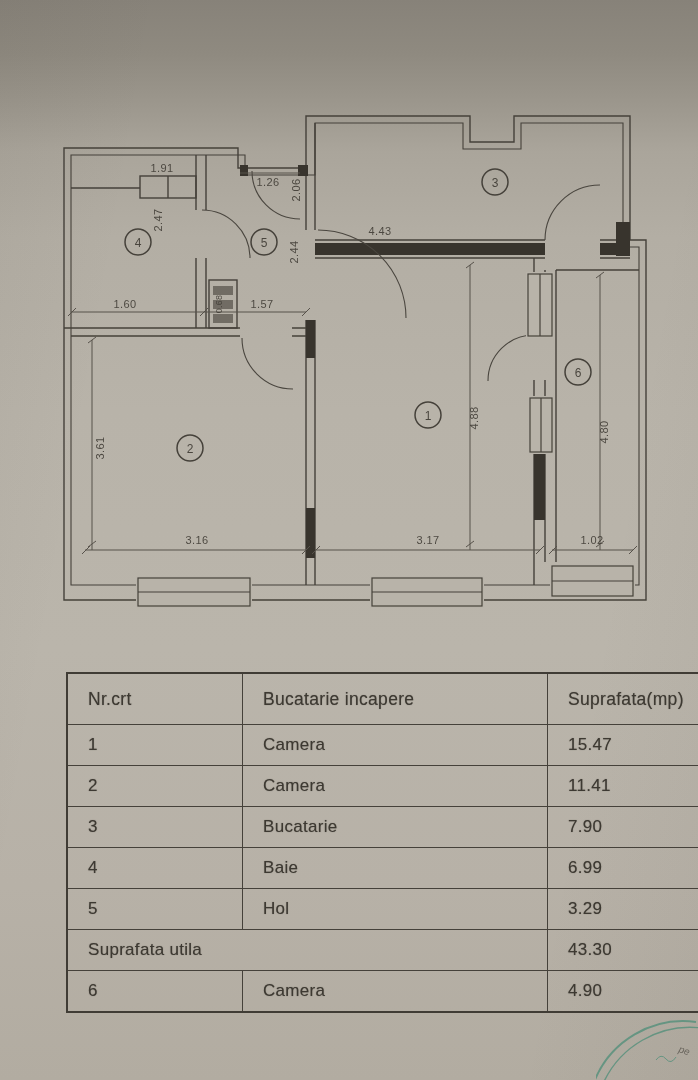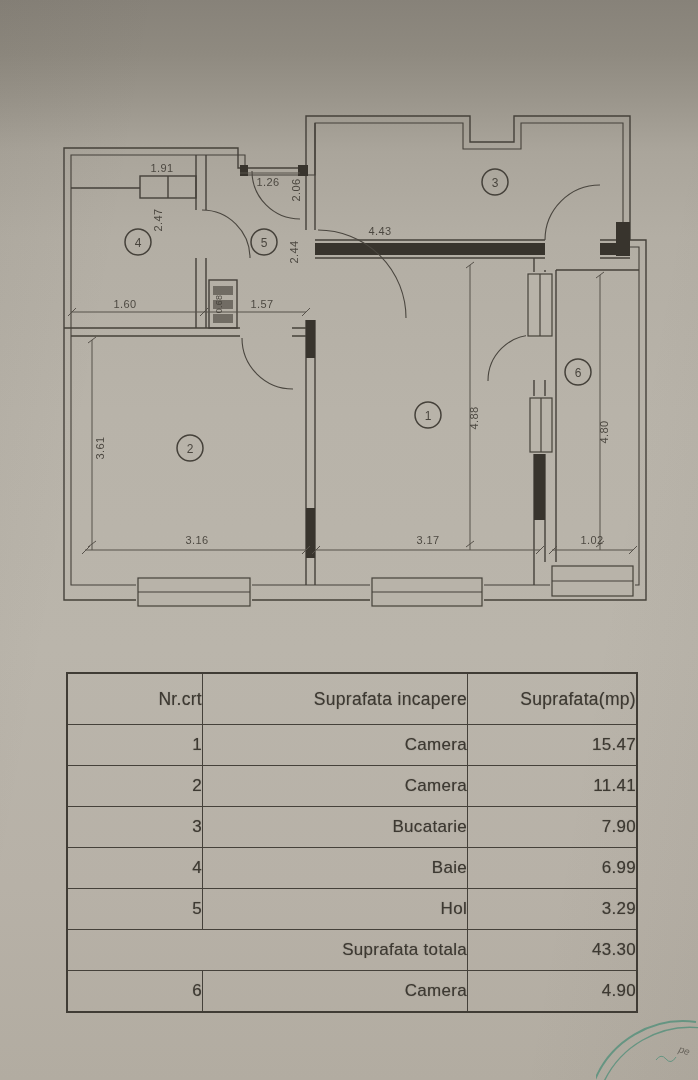--- a/index.html
+++ b/index.html
@@ -24,22 +24,22 @@
   .dim-label{font-size:11px;letter-spacing:.4px;opacity:.88;}
   .dim-label-sm{font-size:9px;letter-spacing:.2px;opacity:.85;}
   .room-num{font-size:12px;opacity:.9;}
   table.area-table{
     position:absolute;left:66px;top:672px;width:566px;
     border-collapse:collapse;table-layout:fixed;
     color:#3d3932;
   }
   table.area-table td{
     border:1.7px solid #45413a;
-    font-size:17px;text-align:right;vertical-align:middle;
-    height:40px;padding:0 0;
+    font-size:17px;text-align:left;vertical-align:middle;
+    height:40px;padding:0 20px;
     text-shadow:0 0 1px rgba(62,58,50,.55);
     letter-spacing:.3px;
   }
   table.area-table tr.hdr td{height:50px;font-size:17.5px;}
   table.area-table{border:2.4px solid #403c35;}
   .col-nr{width:134px;}
   .col-name{width:264px;}
   .col-area{width:168px;}
   .stamp{position:absolute;left:596px;top:1016px;width:102px;height:64px;overflow:hidden;pointer-events:none;}
 </style>
@@ -173,21 +173,21 @@
       <circle cx="578" cy="292" r="13" stroke="#45413a" fill="none" stroke-width="1.5"></circle>
       <text class="room-num" x="578" y="296.5">6</text>
     </g>
   </g>
 </svg>
 
 <table class="area-table">
   <tbody>
       <tr class="hdr">
     <td class="col-nr">Nr.crt</td>
-    <td class="col-name">Suprafata incapere</td>
+    <td class="col-name">Bucatarie incapere</td>
     <td class="col-area">Suprafata(mp)</td>
   </tr>
   <tr>
     <td>1</td>
     <td>Camera</td>
     <td>15.47</td>
   </tr>
   <tr>
     <td>2</td>
     <td>Camera</td>
@@ -202,21 +202,21 @@
     <td>4</td>
     <td>Baie</td>
     <td>6.99</td>
   </tr>
   <tr>
     <td>5</td>
     <td>Hol</td>
     <td>3.29</td>
   </tr>
   <tr>
-    <td colspan="2">Suprafata totala</td>
+    <td colspan="2">Suprafata utila</td>
     <td>43.30</td>
   </tr>
   <tr>
     <td>6</td>
     <td>Camera</td>
     <td>4.90</td>
   </tr>
 </tbody>
   </table>
 

